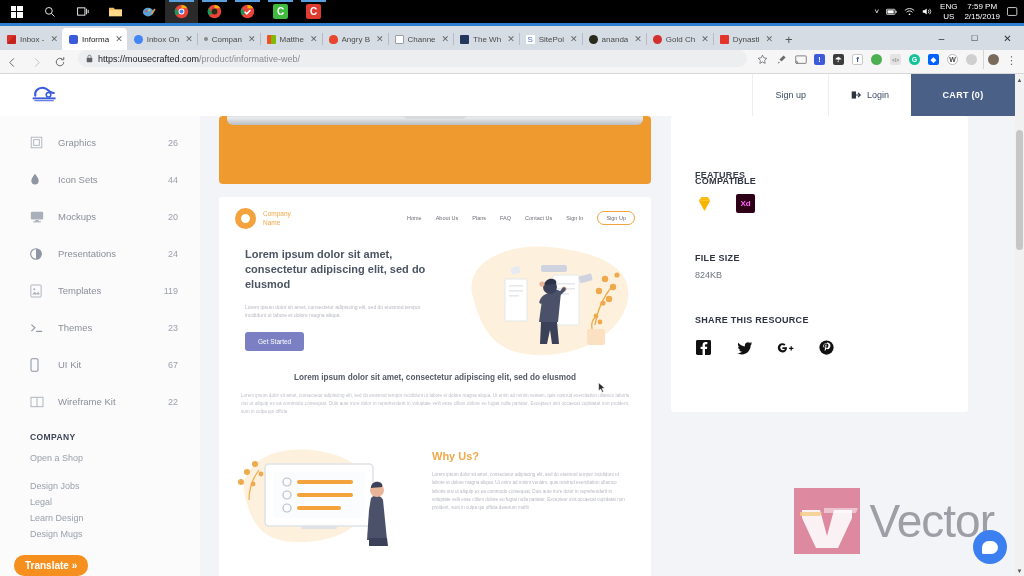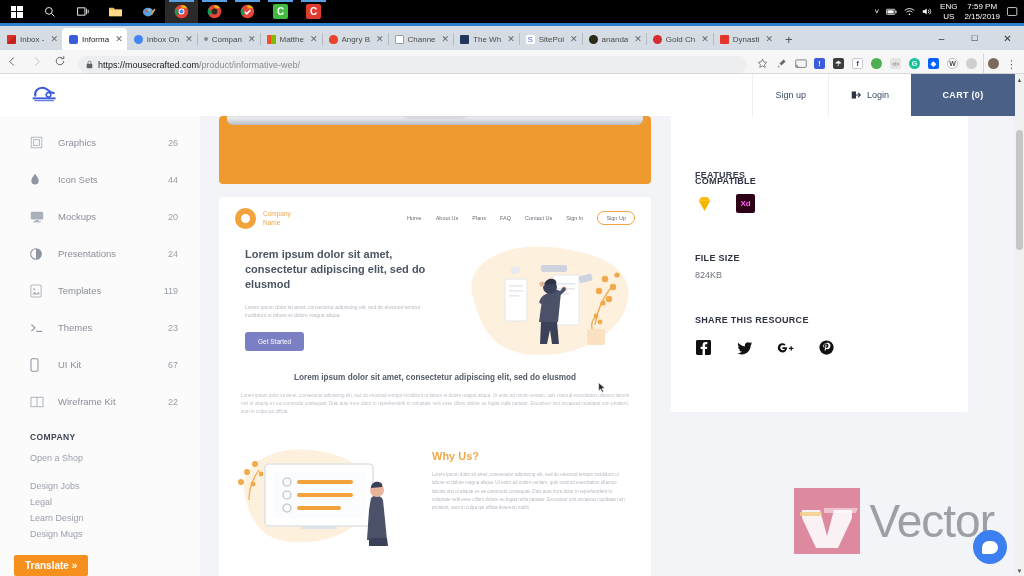--- a/index.html
+++ b/index.html
@@ -60,21 +60,21 @@
   .tab .tclose { font-size: 9px; color: #666; margin-left: 2px; }
   .newtab { font-size: 13px; color: #555; padding: 0 8px; height: 22px;
     display: flex; align-items: center; }
   .winctrls { margin-left: auto; display: flex; height: 24px; align-items: center; }
   .winctrl { width: 33px; height: 24px; display: flex; align-items: center;
     justify-content: center; font-size: 10px; color: #333; }
 
   
   .toolbar {
     position: absolute; top: 50px; left: 0; width: 1024px; height: 24px;
-    background: #f6f6f6; display: flex; align-items: flex-end; gap: 0;
+    background: #f6f6f6; display: flex; align-items: flex-start; gap: 0;
     border-bottom: 1px solid #d8d8d8;
   }
   .nav-btn { width: 24px; height: 24px; display: flex; align-items: center;
     justify-content: center; font-size: 12px; color: #5f6368; }
   .omnibox {
     flex: 1; height: 17px; background: #eceef0; border-radius: 9px;
     display: flex; align-items: center; padding: 0 8px; gap: 5px;
     margin: 0 6px 0 6px; font-size: 9px; color: #202124;
   }
   .omni-url .dim { color: #8a8d91; }
@@ -122,21 +122,21 @@
   .side-count { margin-left: auto; font-size: 9px; color: #9aa0ab; }
   .side-heading {
     font-size: 8.5px; font-weight: bold; color: #3d4455; letter-spacing: .4px;
     padding: 12px 30px 8px 30px;
   }
   .side-link { font-size: 9px; color: #9aa0ab; padding: 3px 30px; }
   .side-link.sp { margin-bottom: 12px; }
   .translate-btn {
     position: absolute; left: 14px; bottom: 0px; background: #f5901e;
     color: #ffffff; font-size: 10px; font-weight: bold; padding: 5px 11px;
-    border-radius: 2px;
+    border-radius: 10px;
   }
 
   
   .preview-col { position: absolute; left: 219px; top: 42px; width: 432px; }
   .preview-banner {
     height: 68px; background: #ef9a2e; border-radius: 4px; position: relative;
     overflow: hidden;
   }
   .laptop-edge {
     position: absolute; top: -2px; left: 8px; right: 8px; height: 11px;

